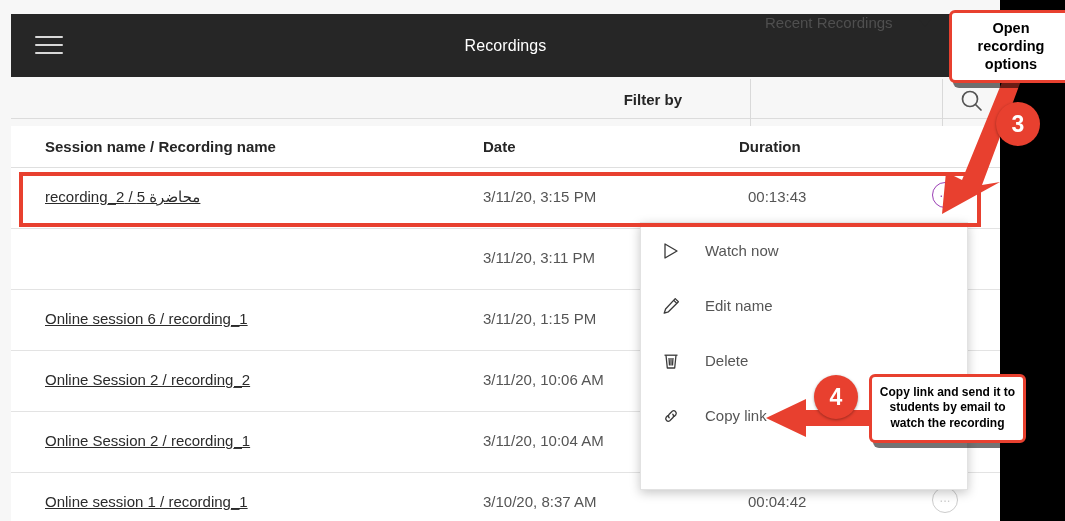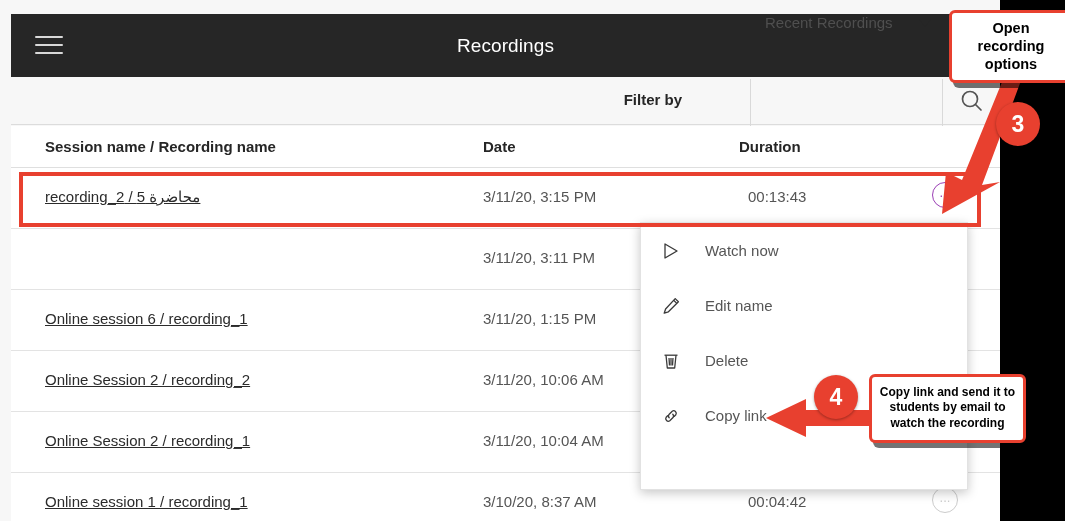--- a/index.html
+++ b/index.html
@@ -57,29 +57,29 @@
     margin-bottom: 6px;
     width: 28px;
   }
   .hamburger span:last-child { margin-bottom: 0; }
   .app-title {
     position: absolute;
     left: 0; top: 0; width: 989px; height: 63px;
     line-height: 63px;
     text-align: center;
     color: #ffffff;
-    font-size: 19px;
+    font-size: 16px;
     font-weight: 400;
     letter-spacing: .1px;
   }
 
   
   .filter-bar {
     position: absolute;
-    left: 11px; top: 77px; width: 989px; height: 48px;
+    left: 11px; top: 77px; width: 989px; height: 42px;
     background: #f7f7f7;
     border-bottom: 1px solid #dcdcdc;
   }
   .filter-by-label {
     position: absolute;
     right: 318px; top: 14px;
     font-size: 15px;
     font-weight: bold;
     color: #262626;
   }

